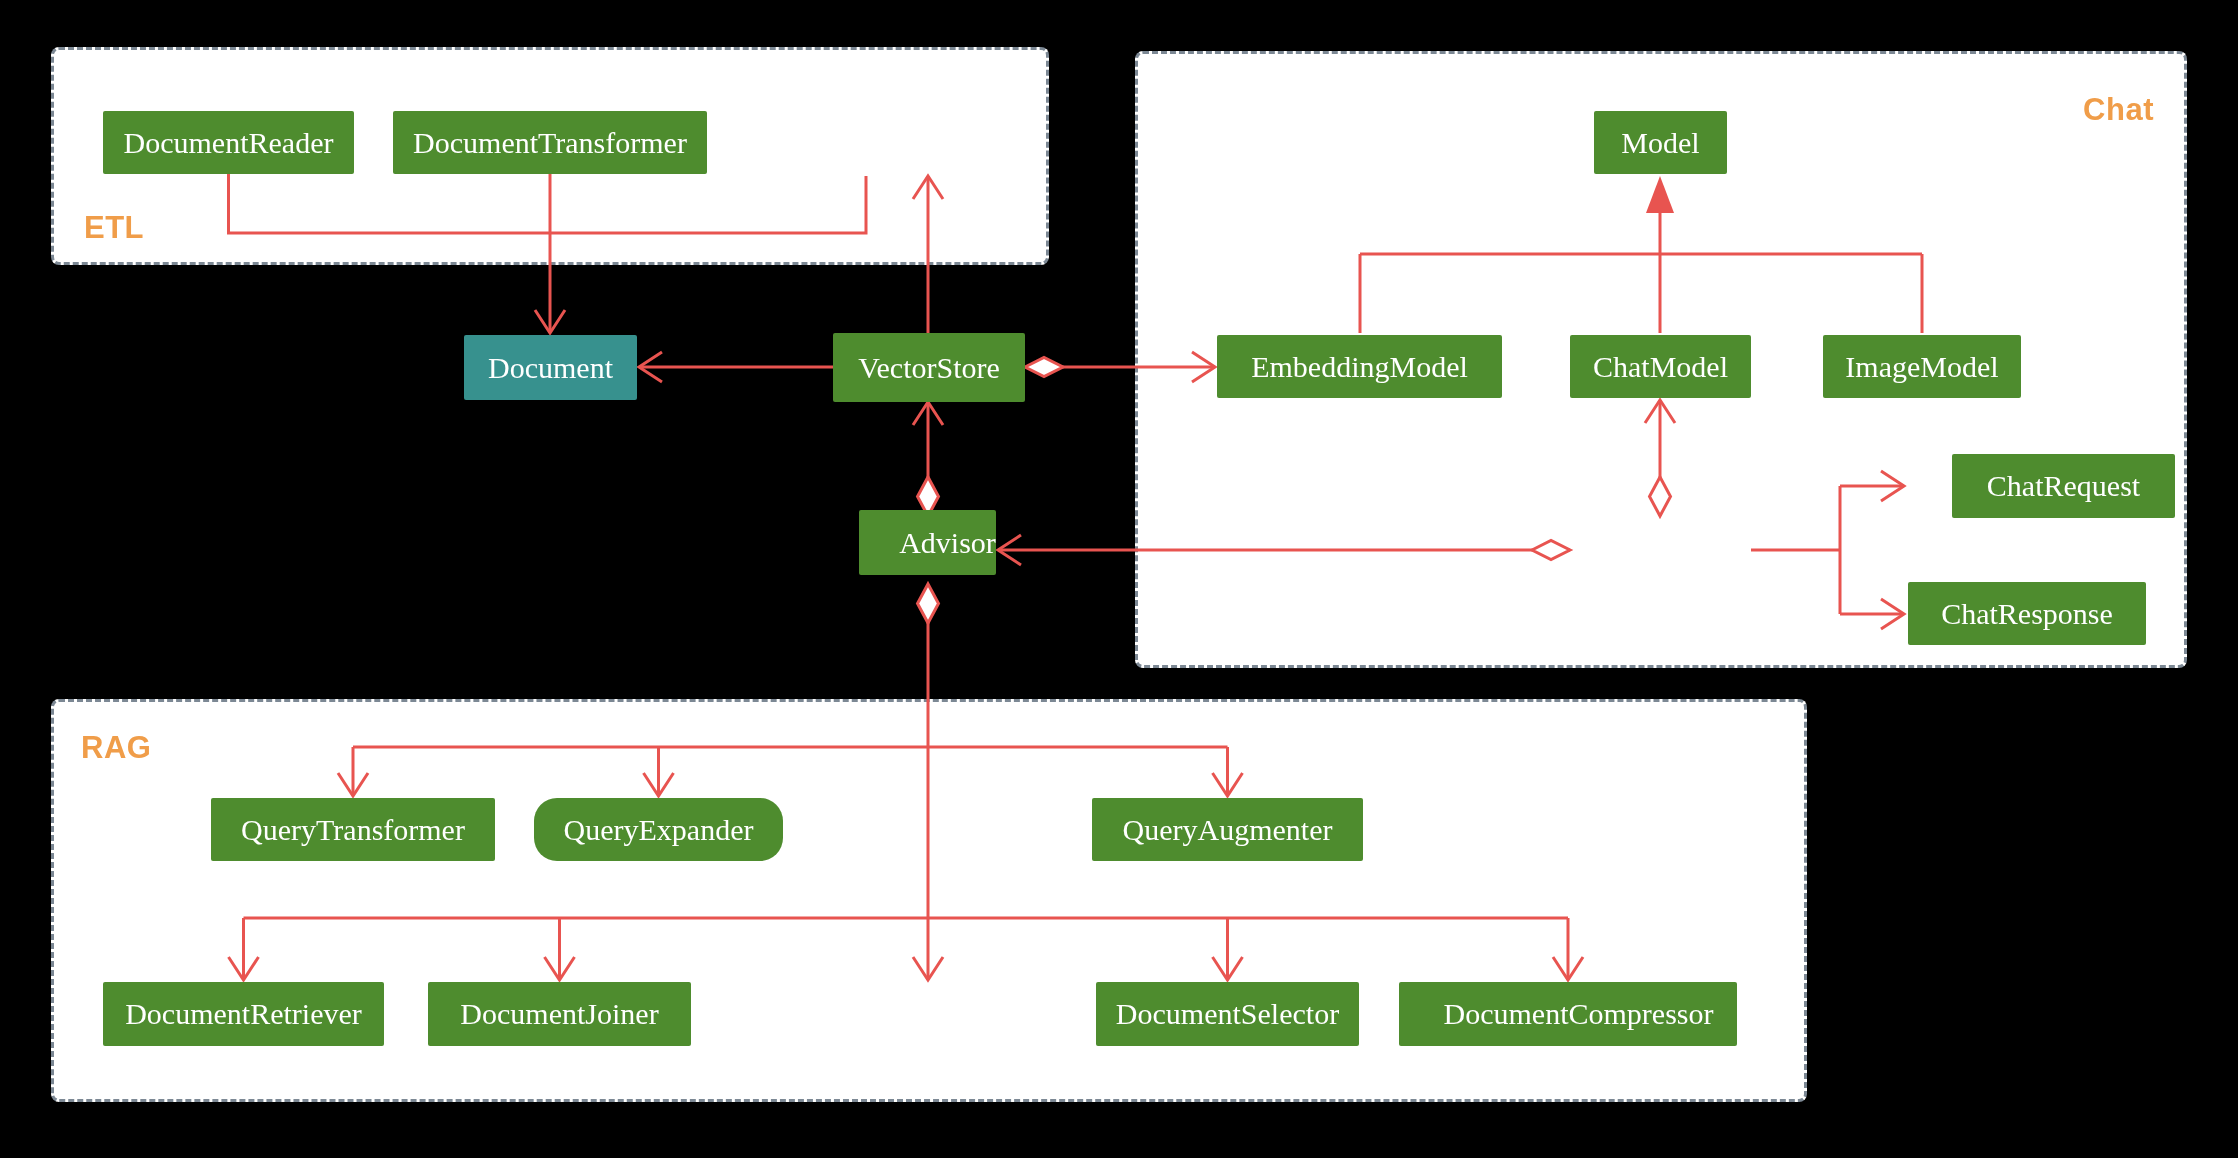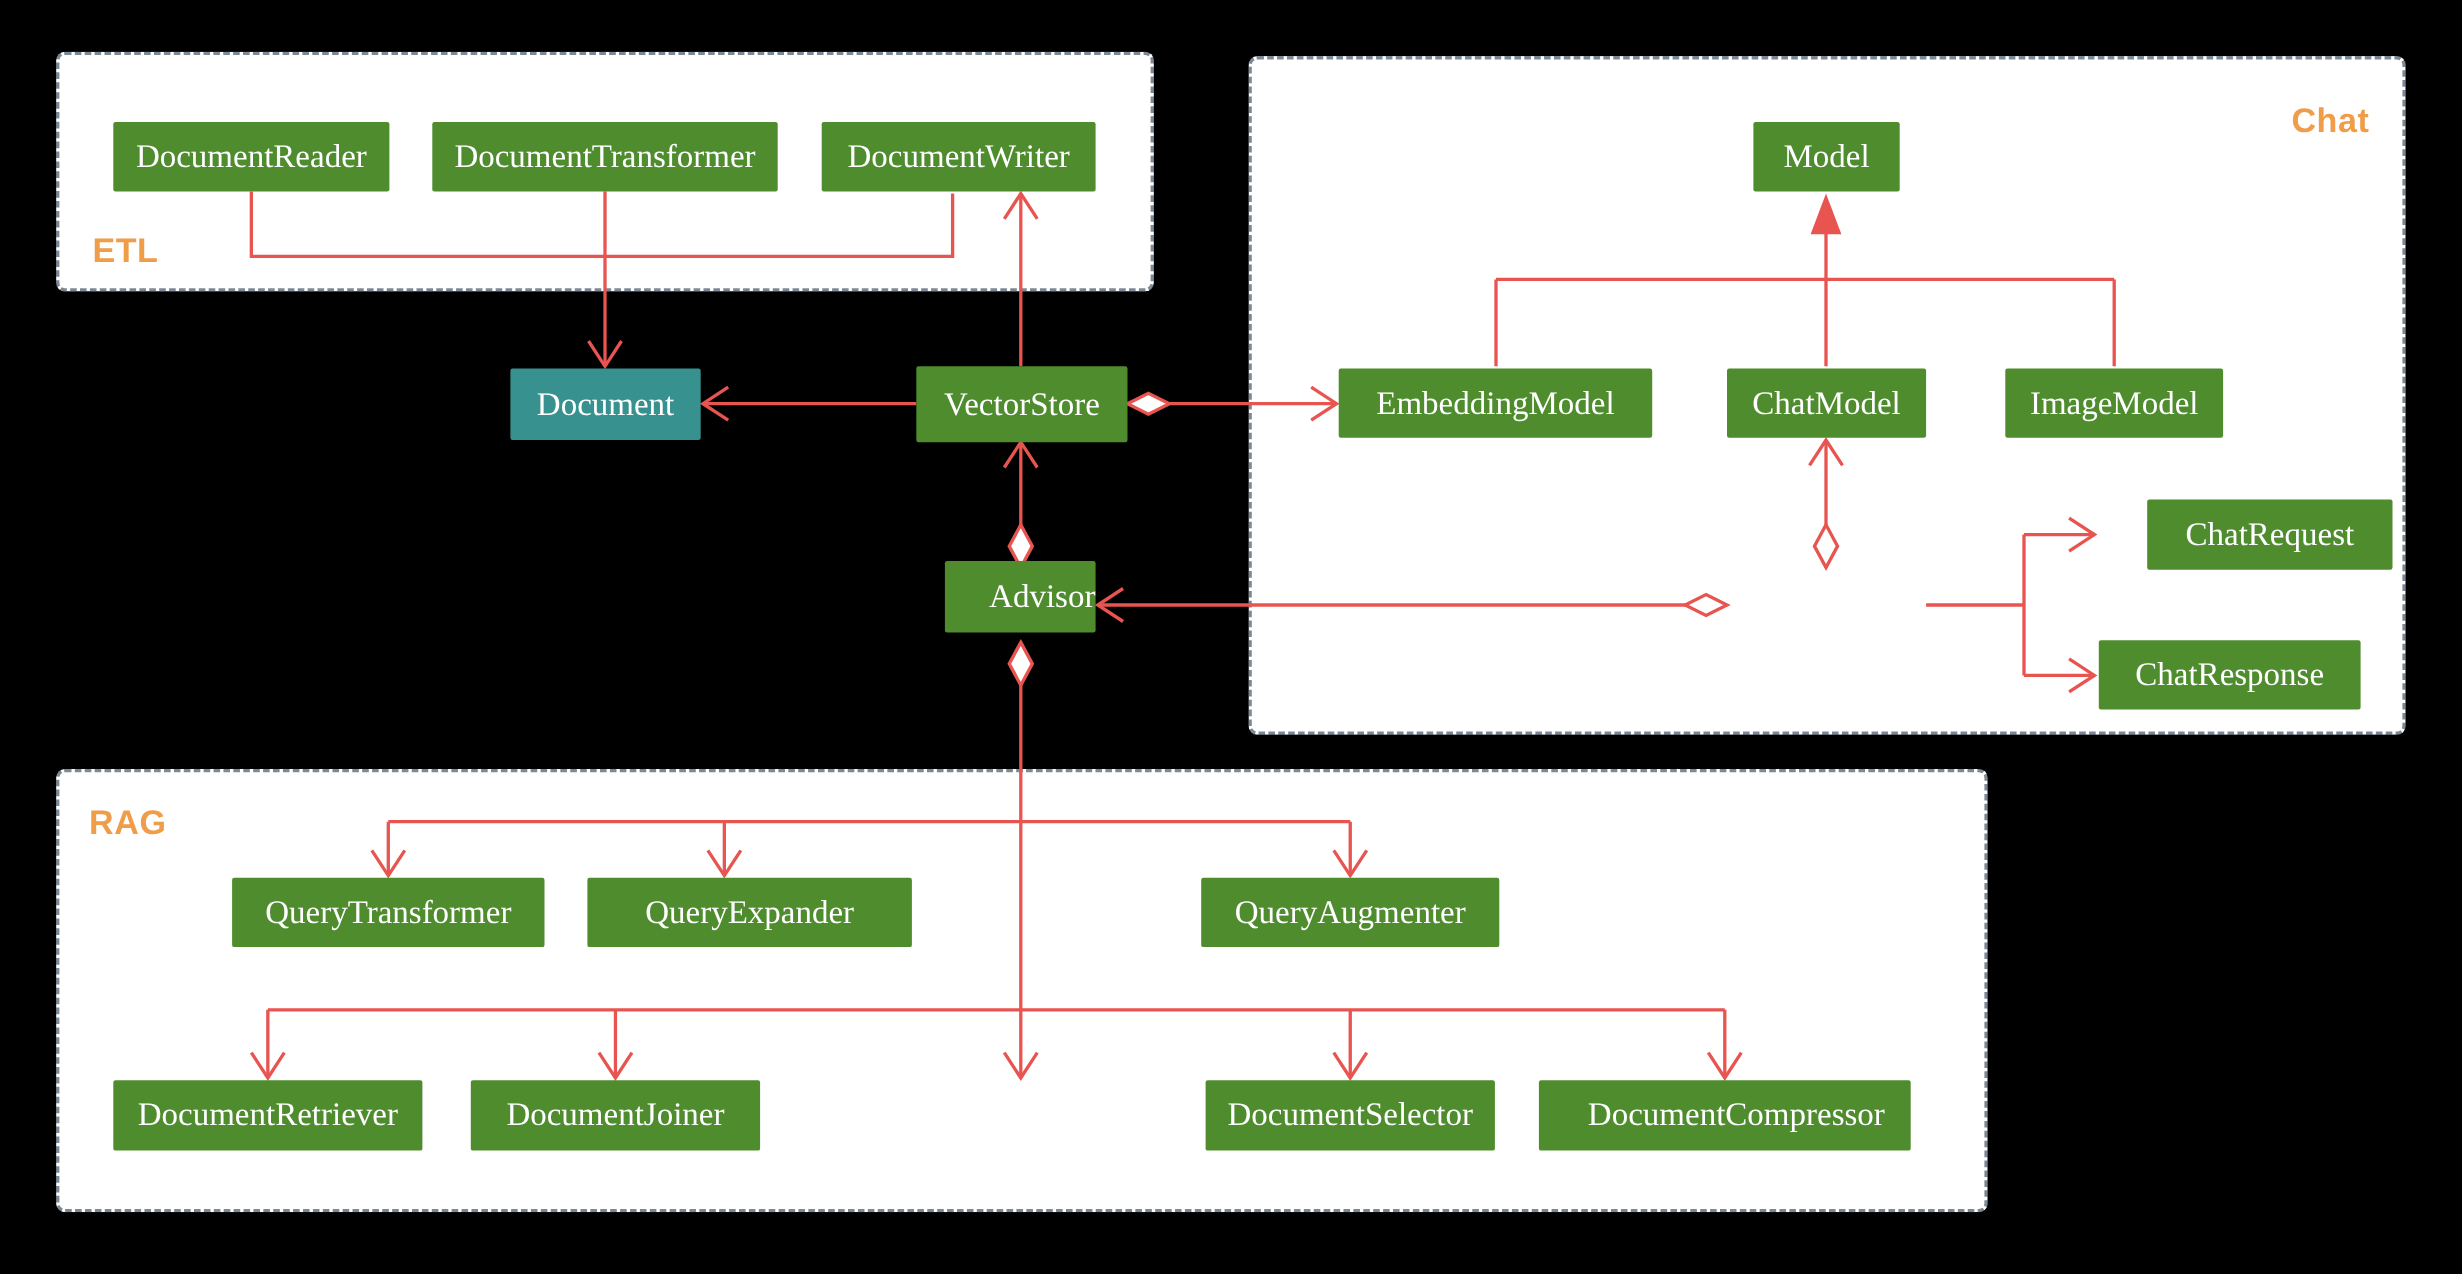--- a/index.html
+++ b/index.html
@@ -153,34 +153,33 @@
       <path class="chev" d="M228.5 957 L243.5 980 L258.5 957"></path>
       <path class="chev" d="M544.5 957 L559.5 980 L574.5 957"></path>
       <path class="chev" d="M913 957 L928 980 L943 957"></path>
       <path class="chev" d="M1212.5 957 L1227.5 980 L1242.5 957"></path>
       <path class="chev" d="M1553 957 L1568 980 L1583 957"></path>
     </g>
   </svg>
 
   <div class="node" style="left:103px;top:111px;width:251px;height:63px;">DocumentReader</div>
   <div class="node" style="left:393px;top:111px;width:314px;height:63px;">DocumentTransformer</div>
-  <div class="node" style="left:747px;top:111px;width:249px;height:63px;">DocumentWriter</div>
 
   <div class="node teal" style="left:464px;top:335px;width:173px;height:65px;">Document</div>
   <div class="node" style="left:833px;top:333px;width:192px;height:69px;">VectorStore</div>
   <div class="node" style="left:859px;top:510px;width:137px;height:65px;padding-left:40px;">Advisor</div>
 
   <div class="node" style="left:1594px;top:111px;width:133px;height:63px;">Model</div>
   <div class="node" style="left:1217px;top:335px;width:285px;height:63px;">EmbeddingModel</div>
   <div class="node" style="left:1570px;top:335px;width:181px;height:63px;">ChatModel</div>
   <div class="node" style="left:1823px;top:335px;width:198px;height:63px;">ImageModel</div>
   <div class="node" style="left:1952px;top:454px;width:223px;height:64px;">ChatRequest</div>
   <div class="node" style="left:1908px;top:582px;width:238px;height:63px;">ChatResponse</div>
 
   <div class="node" style="left:211px;top:798px;width:284px;height:63px;">QueryTransformer</div>
-  <div class="node" style="left:534px;top:798px;width:295px;height:63px;">QueryExpander</div>
+  <div class="node" style="left:534px;top:798px;width:249px;height:63px;border-radius:23px;">QueryExpander</div>
   <div class="node" style="left:1092px;top:798px;width:271px;height:63px;">QueryAugmenter</div>
   <div class="node" style="left:103px;top:982px;width:281px;height:64px;">DocumentRetriever</div>
   <div class="node" style="left:428px;top:982px;width:263px;height:64px;">DocumentJoiner</div>
   <div class="node" style="left:1096px;top:982px;width:263px;height:64px;">DocumentSelector</div>
   <div class="node" style="left:1399px;top:982px;width:338px;height:64px;padding-left:21px;">DocumentCompressor</div>
 
 </div>
 
 </body></html>

